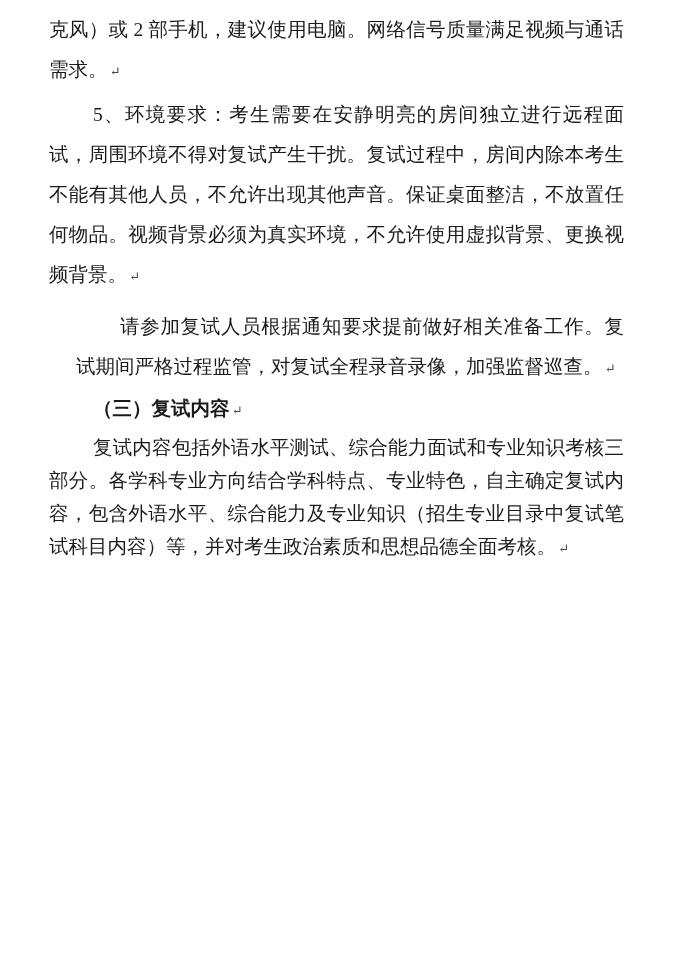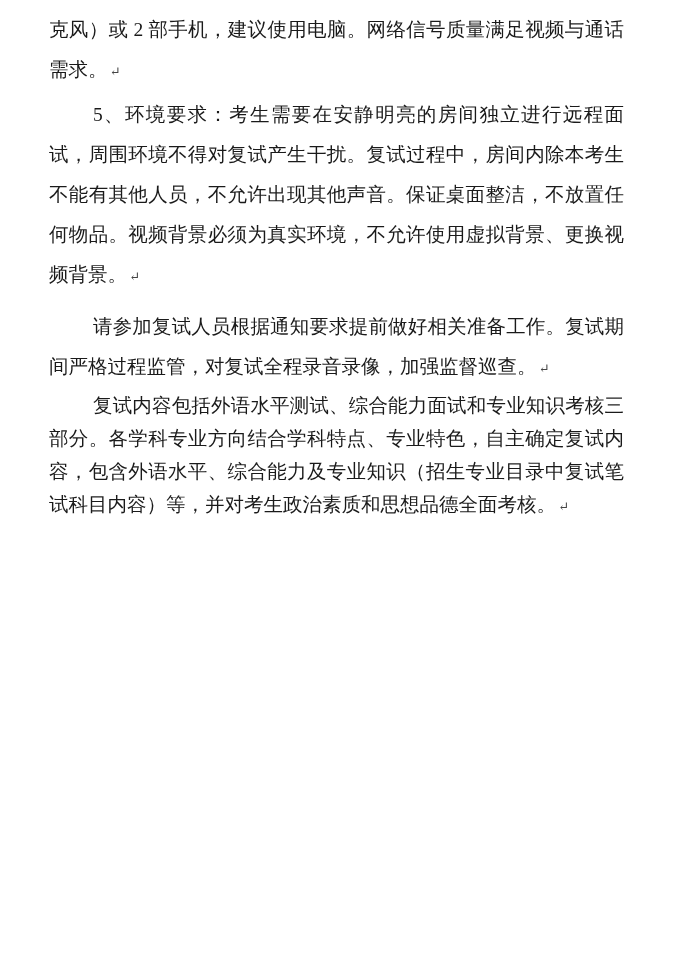--- a/index.html
+++ b/index.html
@@ -33,21 +33,21 @@
   }
   .para.tight {
     line-height: 33px;
   }
   .para.heading {
     font-weight: bold;
     text-align: left;
   }
   .mt3  { margin-top: 3px; }
   .mt6  { margin-top: 6px; }
-  .mt10 { margin-top: 10px; }
+  .mt10 { margin-top: 10px; margin-left: 27px; }
   .pmark {
     font-size: 13px;
     color: #444444;
     font-weight: normal;
     margin-left: 2px;
     white-space: normal;
   }
 </style>
 </head>
 <body>
@@ -56,17 +56,18 @@
   <div>
 
     <p class="para continuation"><span>克风）或 2 部手机，建议使用电脑。网络信号质量满足视频与通话需求。</span><span class="pmark">↵</span></p>
 
     <p class="para mt3"><span>5、环境要求：考生需要在安静明亮的房间独立进行远程面试，周围环境不得对复试产生干扰。复试过程中，房间内除本考生不能有其他人员，不允许出现其他声音。保证桌面整洁，不放置任何物品。视频背景必须为真实环境，不允许使用虚拟背景、更换视频背景。</span><span class="pmark">↵</span></p>
 
 
 
     <p class="para mt10"><span>请参加复试人员根据通知要求提前做好相关准备工作。复试期间严格过程监管，对复试全程录音录像，加强监督巡查。</span><span class="pmark">↵</span></p>
 
+    <p class="para heading"><span>（三）复试内容</span><span class="pmark">↵</span></p>
 
     <p class="para tight"><span>复试内容包括外语水平测试、综合能力面试和专业知识考核三部分。各学科专业方向结合学科特点、专业特色，自主确定复试内容，包含外语水平、综合能力及专业知识（招生专业目录中复试笔试科目内容）等，并对考生政治素质和思想品德全面考核。</span><span class="pmark">↵</span></p>
 
   </div>
 </div>
 
 </body></html>

